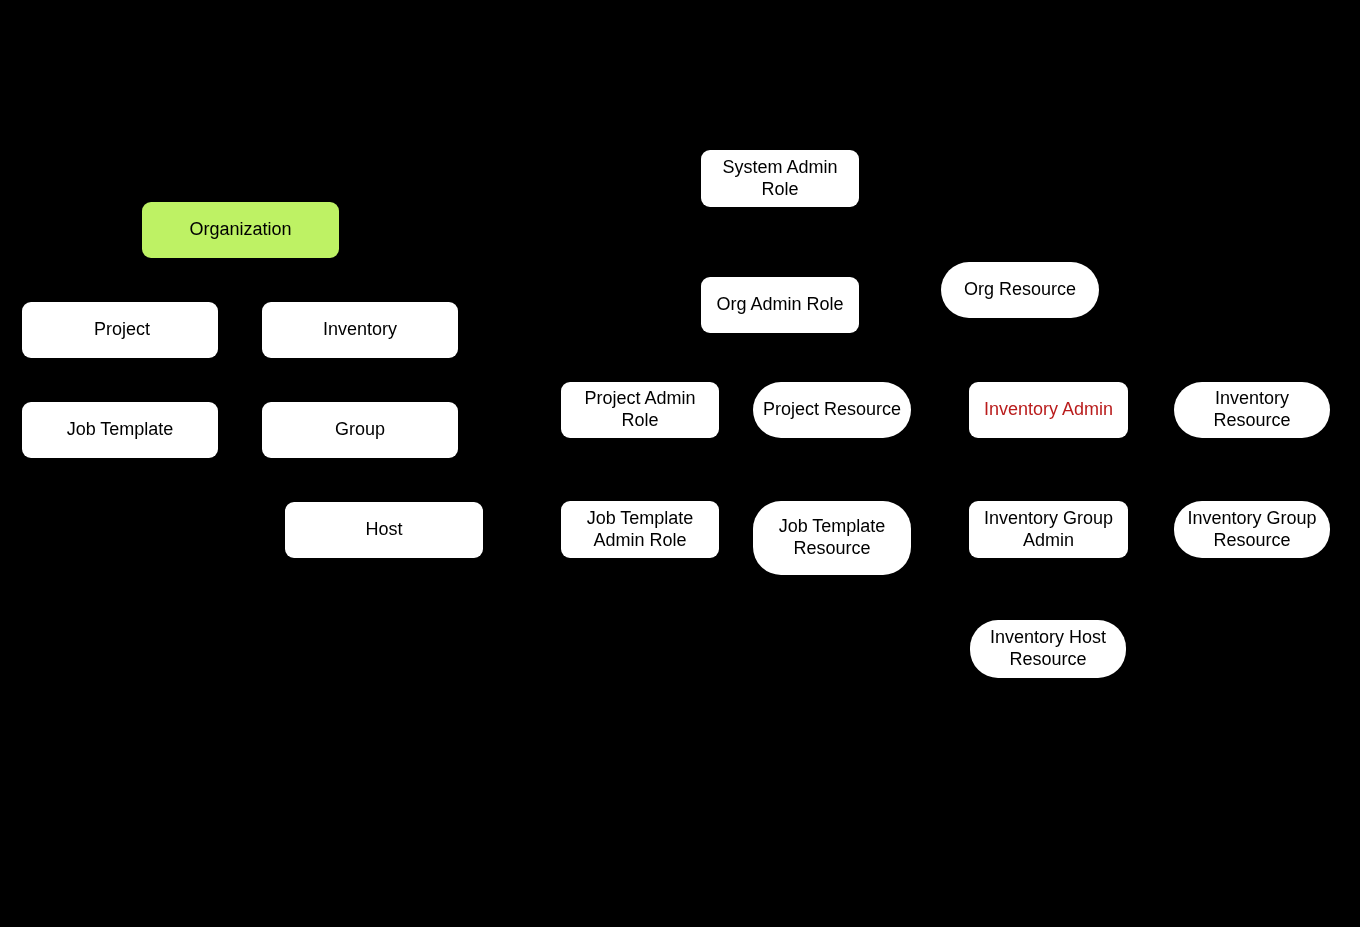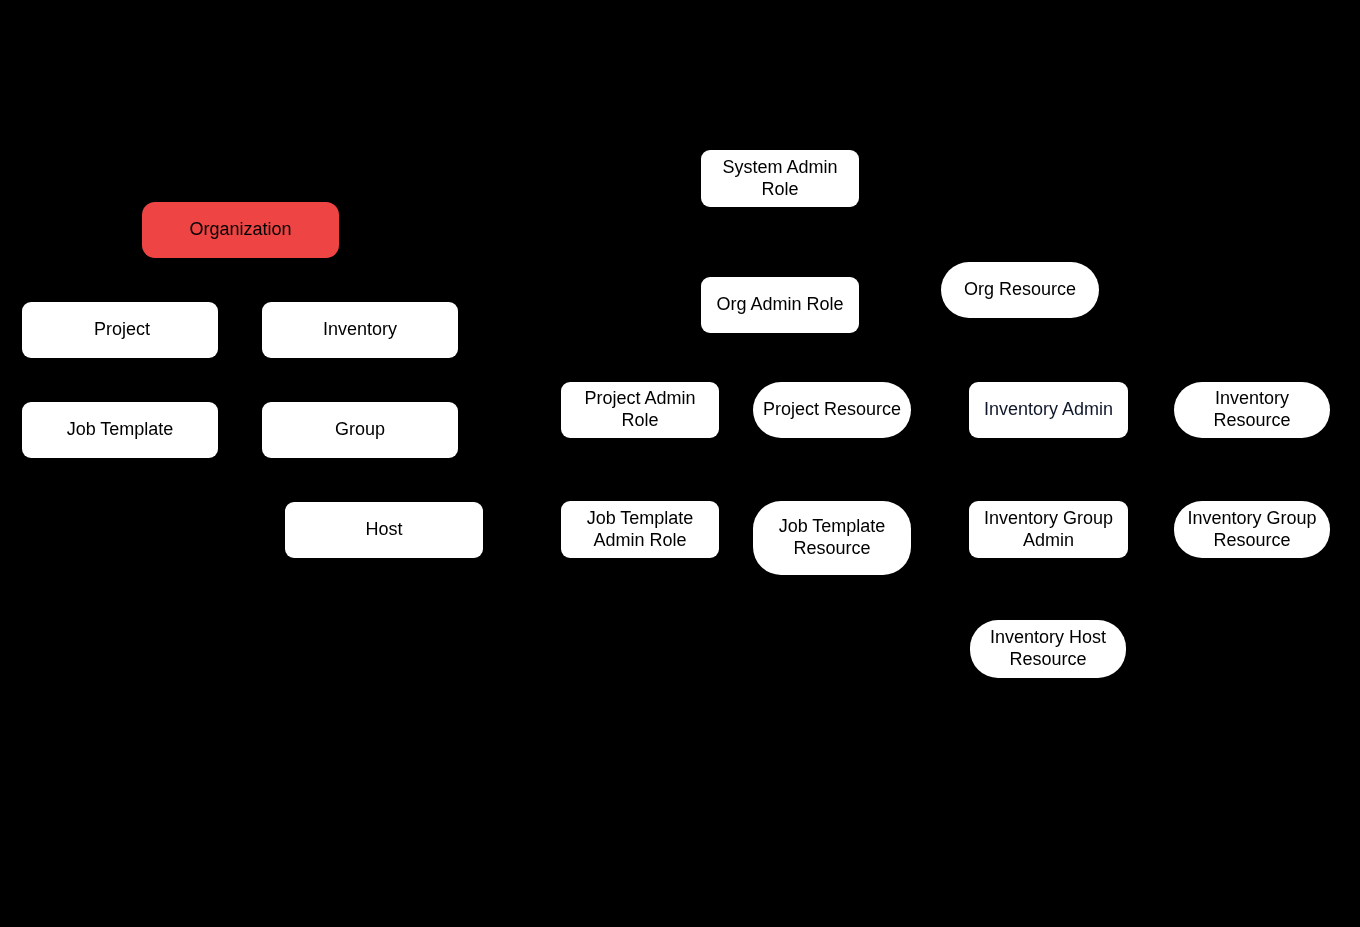--- a/index.html
+++ b/index.html
@@ -30,21 +30,21 @@
     border-radius: 9px;
   }
   .node.pill {
     border-radius: 28px;
   }
 </style>
 </head>
 <body>
 
 <div id="canvas" style="background: rgb(0, 0, 0);">
-    <div class="node" style="left: 142px; top: 202px; width: 197px; height: 56px; background: #ef4444; color: rgb(0, 0, 0); border-radius: 13px;">
+    <div class="node" style="left: 142px; top: 202px; width: 197px; height: 56px; background: #bef264; color: rgb(0, 0, 0);">
     <span class="node-label">Organization</span>
   </div>
     <div class="node" style="left: 22px; top: 302px; width: 196px; height: 56px; background: rgb(255, 255, 255); color: rgb(0, 0, 0); padding-left: 8px;">
     <span class="node-label">Project</span>
   </div>
     <div class="node" style="left: 262px; top: 302px; width: 196px; height: 56px; background: rgb(255, 255, 255); color: rgb(0, 0, 0);">
     <span class="node-label">Inventory</span>
   </div>
     <div class="node" style="left: 22px; top: 402px; width: 196px; height: 56px; background: rgb(255, 255, 255); color: rgb(0, 0, 0);">
     <span class="node-label">Job Template</span>
@@ -63,21 +63,21 @@
   </div>
     <div class="node pill" style="left: 941px; top: 262px; width: 158px; height: 56px; background: rgb(255, 255, 255); color: rgb(0, 0, 0);">
     <span class="node-label">Org Resource</span>
   </div>
     <div class="node" style="left: 561px; top: 382px; width: 158px; height: 56px; background: rgb(255, 255, 255); color: rgb(0, 0, 0);">
     <span class="node-label">Project Admin Role</span>
   </div>
     <div class="node pill" style="left: 753px; top: 382px; width: 158px; height: 56px; background: rgb(255, 255, 255); color: rgb(0, 0, 0); text-align: right;">
     <span class="node-label">Project Resource</span>
   </div>
-    <div class="node" style="left: 969px; top: 382px; width: 159px; height: 56px; background: rgb(255, 255, 255); color: #0f172a; justify-content: center;">
+    <div class="node" style="left: 969px; top: 382px; width: 159px; height: 56px; background: rgb(255, 255, 255); color: #b91c1c; justify-content: center;">
     <span class="node-label">Inventory Admin</span>
   </div>
     <div class="node pill" style="left: 1174px; top: 382px; width: 156px; height: 56px; background: rgb(255, 255, 255); color: rgb(0, 0, 0);">
     <span class="node-label">Inventory Resource</span>
   </div>
     <div class="node" style="left: 561px; top: 501px; width: 158px; height: 57px; background: rgb(255, 255, 255); color: rgb(0, 0, 0);">
     <span class="node-label">Job Template Admin Role</span>
   </div>
     <div class="node pill" style="left: 753px; top: 501px; width: 158px; height: 74px; background: rgb(255, 255, 255); color: rgb(0, 0, 0);">
     <span class="node-label">Job Template Resource</span>

